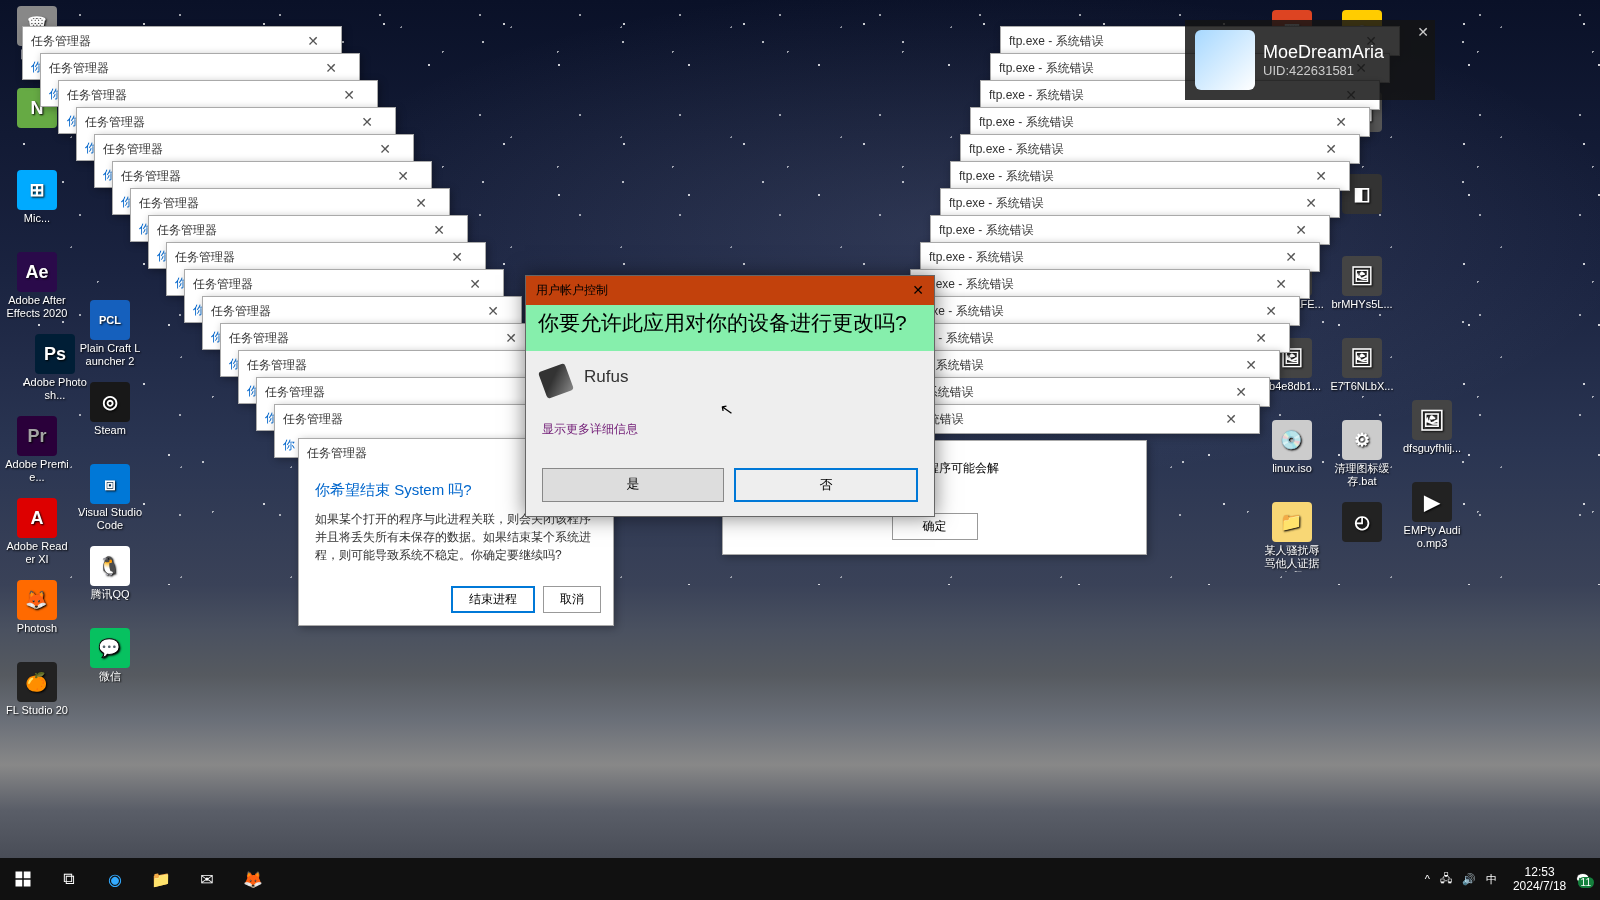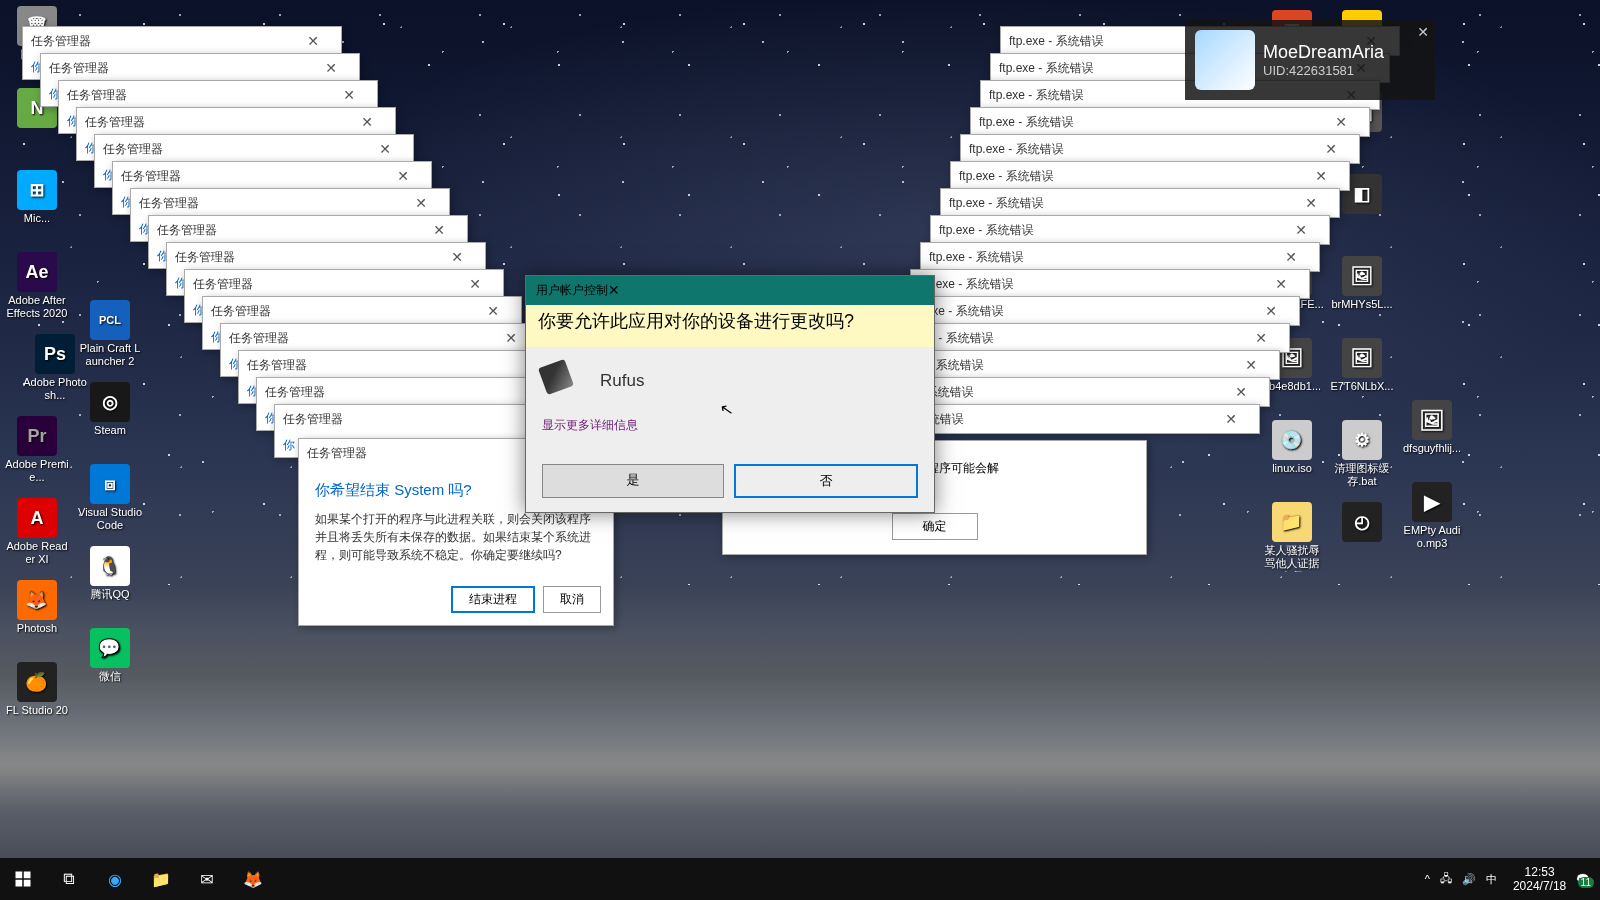--- a/index.html
+++ b/index.html
@@ -15,24 +15,24 @@
 .win .tbar .tclose{width:40px;text-align:center;color:#555;font-size:14px;cursor:default}
 .tm-body{padding:14px 16px;font-size:12px;color:#333}
 .tm-body .q{color:#0066cc;font-size:15px;margin-bottom:10px}
 .tm-body .warn{line-height:1.5}
 .tm-btns{display:flex;justify-content:flex-end;gap:8px;padding:8px 12px 12px}
 .wbtn{padding:3px 16px;font-size:12px;border:1px solid #999;background:#fff}
 .wbtn.pri{border:2px solid #0078d7}
 .err-body{padding:16px;font-size:12px;display:flex;gap:12px;align-items:flex-start}
 .err-btns{display:flex;justify-content:center;padding:8px 0 14px}
 #uac{position:absolute;left:525px;top:275px;width:410px;background:#eee;border:1px solid #666;box-shadow:0 0 20px rgba(0,0,0,.5);z-index:500}
-#uac .uh{background:#0f766e;color:#000;padding:6px 10px;font-size:12px;display:flex;justify-content:flex-start}
-#uac .uq{background:#fef9c3;color:#000;padding:4px 12px 14px;font-size:18px}
+#uac .uh{background:#c2410c;color:#000;padding:6px 10px;font-size:12px;display:flex;justify-content:space-between}
+#uac .uq{background:#86efac;color:#000;padding:4px 12px 14px;font-size:21px}
 #uac .ubody{background:#eee;padding:16px}
-#uac .app{display:flex;align-items:flex-end;gap:30px;margin-bottom:14px}
+#uac .app{display:flex;align-items:flex-start;gap:14px;margin-bottom:14px}
 #uac .appic{width:28px;height:28px;background:linear-gradient(135deg,#333 40%,#888);border-radius:3px;transform:rotate(-20deg)}
 #uac .appn{font-size:17px;color:#333}
 #uac .meta{font-size:12px;color:#333;line-height:1.6}
 #uac .link{color:#701a75;font-size:12px;margin-top:12px;display:inline-block}
 #uac .ubtns{display:flex;gap:10px;padding:14px 16px;background:#eee}
 #uac .ubtn{flex:1;padding:6px 0;text-align:center;font-size:13px;border:1px solid #888;background:#ddd}
 #uac .ubtn.no{border:2px solid #0078d7;background:#eee}
 #overlay{position:absolute;right:165px;top:20px;width:250px;height:80px;background:rgba(20,20,20,.85);color:#fff;padding:8px 10px;font-size:18px;z-index:600;display:flex;gap:8px;align-items:center}
 #overlay .av{width:60px;height:60px;border-radius:6px;background:linear-gradient(135deg,#a7d8ff,#fff);flex-shrink:0}
 #overlay .oclose{position:absolute;right:6px;top:4px;font-size:14px;color:#ccc}

